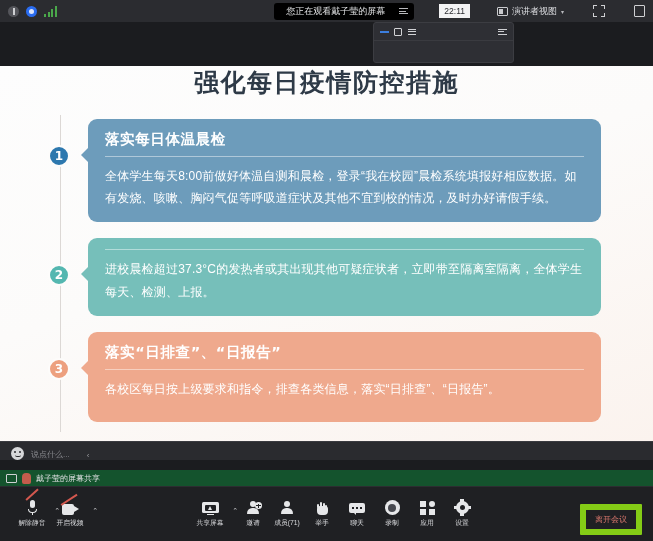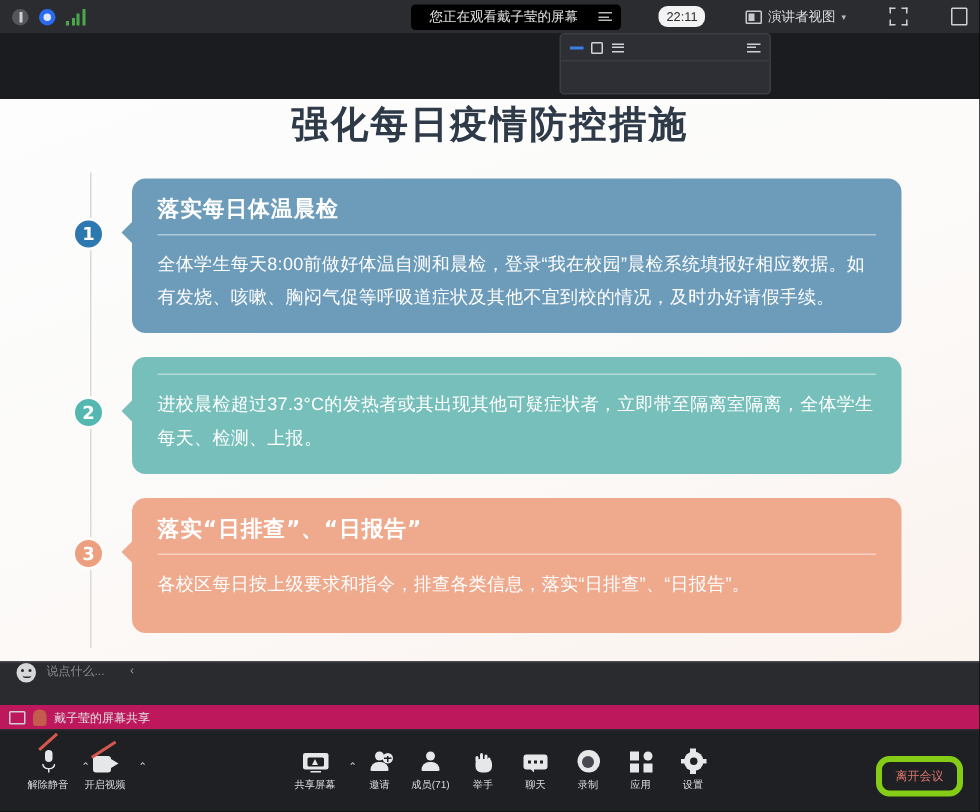--- a/index.html
+++ b/index.html
@@ -33,21 +33,21 @@
   .tb-right { margin-left:auto; display:flex; align-items:center; height:22px;gap:18px; }
   .share-pill {
     background: #000; color: #e3e4e6; font-size: 9px;
     height: 17px; display:flex; align-items:center; gap: 6px;
     padding: 0 6px 0 12px; border-radius: 3px;
   }
   .share-pill .lines { display:flex; flex-direction:column; gap:1.5px; margin-left:8px; }
   .share-pill .lines i { display:block; height:1px; background:#b9babd; }
   .share-pill .lines i:nth-child(1){width:9px;} .share-pill .lines i:nth-child(2){width:7px;}
   .share-pill .lines i:nth-child(3){width:9px;}
-  .tb-clock { background:#f3f3f4; color:#2c2d31; font-size:8.5px; padding:2px 5px; border-radius:6px; margin-left:7px; }
+  .tb-clock { background:#f3f3f4; color:#2c2d31; font-size:8.5px; padding:2px 5px; border-radius:0; margin-left:7px; }
   .tb-view { display:flex; align-items:center; gap:4px; color:#dcdde0; font-size:9px; margin-left:9px; }
   .tb-view .vicon { width:11px; height:9px; border:1px solid #c9cacd; border-radius:1px; position:relative; }
   .tb-view .vicon:after{content:"";position:absolute;left:1px;top:1px;width:4px;height:5px;background:#c9cacd;}
   .tb-view .caret { font-size:6px; opacity:.8; }
   .tb-expand { margin-left:11px; width:12px; height:12px; position:relative; }
   .tb-expand span{position:absolute;width:4px;height:4px;border:1px solid #cfd0d3;}
   .tb-expand span:nth-child(1){left:0;top:0;border-right:none;border-bottom:none;}
   .tb-expand span:nth-child(2){right:0;top:0;border-left:none;border-bottom:none;}
   .tb-expand span:nth-child(3){left:0;bottom:0;border-right:none;border-top:none;}
   .tb-expand span:nth-child(4){right:0;bottom:0;border-left:none;border-top:none;}
@@ -107,37 +107,37 @@
   .card-title {
     color:#fff; font-size:14.5px; font-weight:bold; letter-spacing:.6px;
     font-family:"DejaVu Sans","Liberation Sans",sans-serif;
     padding-bottom:7px;
   }
   .card-rule { height:1px; background:rgba(255,255,255,.45); margin-bottom:8px; }
   .card-body { color:#ffffff; font-size:12px; line-height:1.85; letter-spacing:.2px; }
 
   
   .chatbar {
-    position:absolute; top:441px; left:0; width:653px; height:29px;
+    position:absolute; top:441px; left:0; width:653px; height:19px;
     background:#2a2b2f; border-top:1px solid #3a3b40;
-    display:flex; align-items:flex-start; gap:7px; padding-left:11px;
+    display:flex; align-items:flex-end; gap:7px; padding-left:11px;
   }
   .emoji {
     width:13px; height:13px; border-radius:50%; background:#d7d8da; position:relative;
   }
   .emoji:before{content:"";position:absolute;left:3px;top:4px;width:2px;height:2px;background:#2a2b2f;border-radius:50%;}
   .emoji:after{content:"";position:absolute;right:3px;top:4px;width:2px;height:2px;background:#2a2b2f;border-radius:50%;}
   .emoji em{position:absolute;left:3.5px;bottom:3px;width:6px;height:2.5px;border-bottom:1.5px solid #2a2b2f;border-radius:0 0 6px 6px;}
   .chat-input { color:#8a8b90; font-size:8px; }
   .chat-caret { color:#9a9b9f; font-size:8px; margin-left:10px; }
 
   
   .sharestrip {
     position:absolute; top:470px; left:0; width:653px; height:16px;
-    background:#be185d; display:flex; align-items:center; gap:5px; padding-left:6px;
+    background:#14532d; display:flex; align-items:center; gap:5px; padding-left:6px;
   }
   .ss-scr { width:11px; height:9px; border:1.3px solid #cfd0d3; border-radius:1px; }
   .ss-person { width:9px; height:11px; background:#c35c4c; border-radius:4px 4px 2px 2px; }
   .ss-label { color:#e0e1e3; font-size:8px; }
 
   
   .toolbar {
     position:absolute; top:486px; left:0; width:653px; height:55px; background:#1f2023;
     border-top:1px solid #2c2d31;
   }
@@ -197,22 +197,22 @@
 
   .ic-gear { width:15px; height:15px; position:relative; }
   .ic-gear .g { position:absolute; left:1px; top:1px; width:13px; height:13px; border-radius:50%; background:#e6e7e9; }
   .ic-gear .hole { position:absolute; left:5px; top:5px; width:5px; height:5px; border-radius:50%; background:#1f2023; }
   .ic-gear .t { position:absolute; width:3.5px; height:3.5px; background:#e6e7e9; }
   .ic-gear .t1{left:5.7px;top:-1px;} .ic-gear .t2{left:5.7px;bottom:-1px;}
   .ic-gear .t3{left:-1px;top:5.7px;} .ic-gear .t4{right:-1px;top:5.7px;}
 
   .leave-btn {
     position:absolute; right:11px; top:17px;
-    border:4px solid #84cc16; color:#d8766c; background:transparent;
-    font-size:8px; padding:4px 9px; border-radius:9px; cursor:pointer;
+    border:6px solid #84cc16; color:#d8766c; background:transparent;
+    font-size:8px; padding:4px 9px; border-radius:1px; cursor:pointer;
     font-family:"Liberation Sans",sans-serif;
   }
 </style>
 </head>
 <body>
 
 <div id="app">
 
   <div class="topbar">
     <div class="tb-left">

